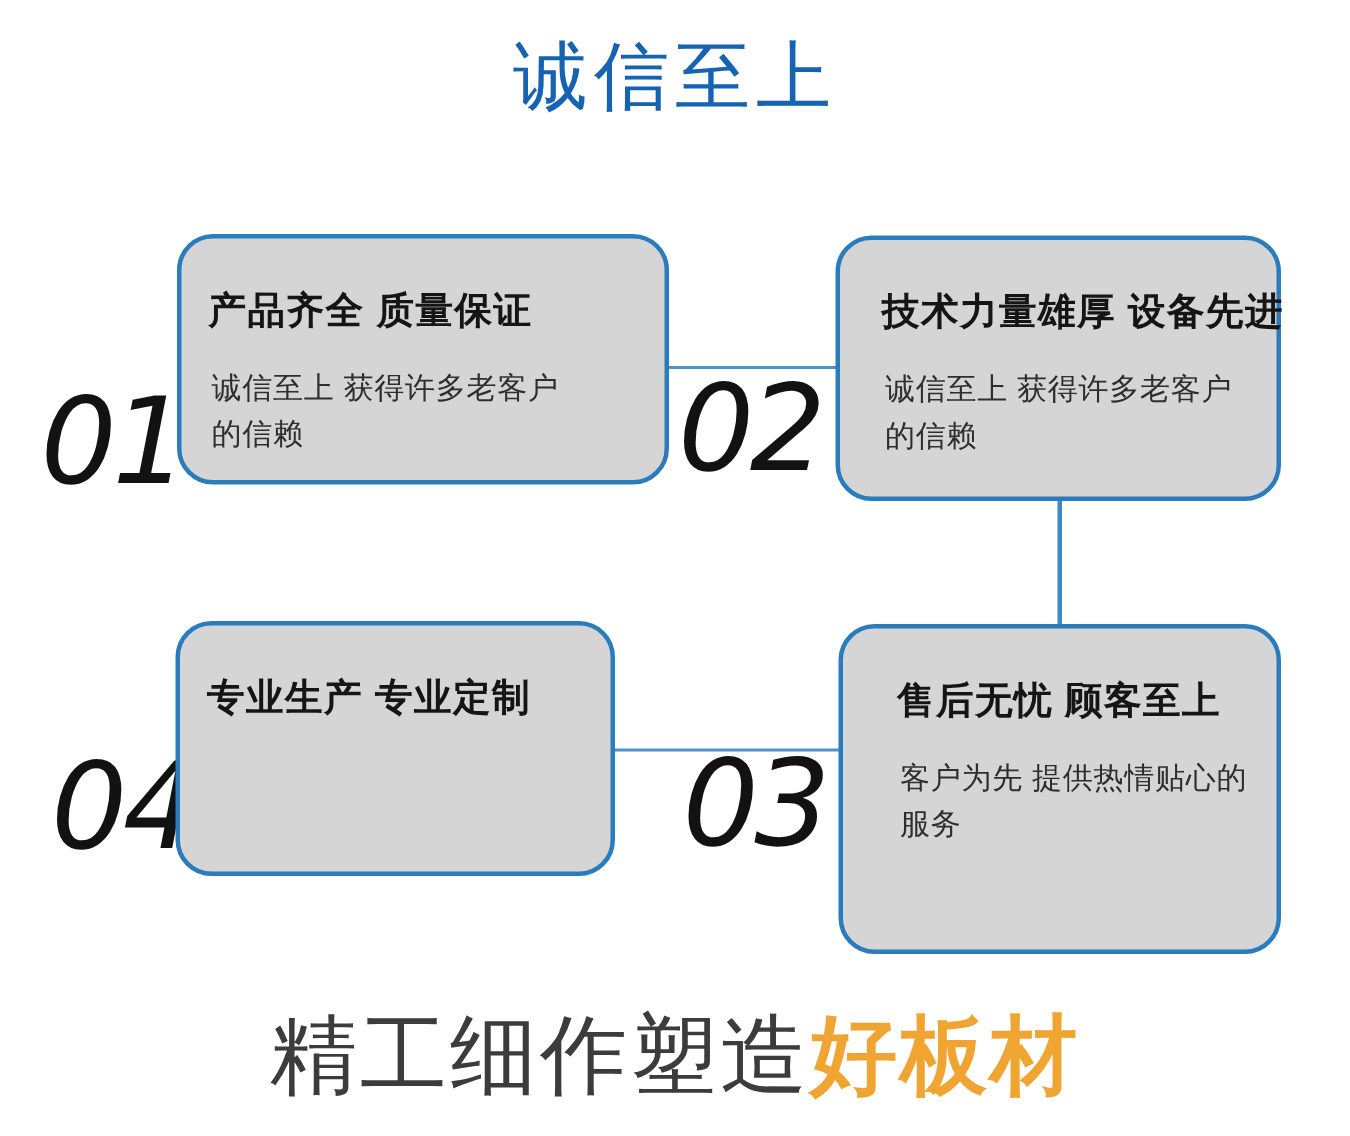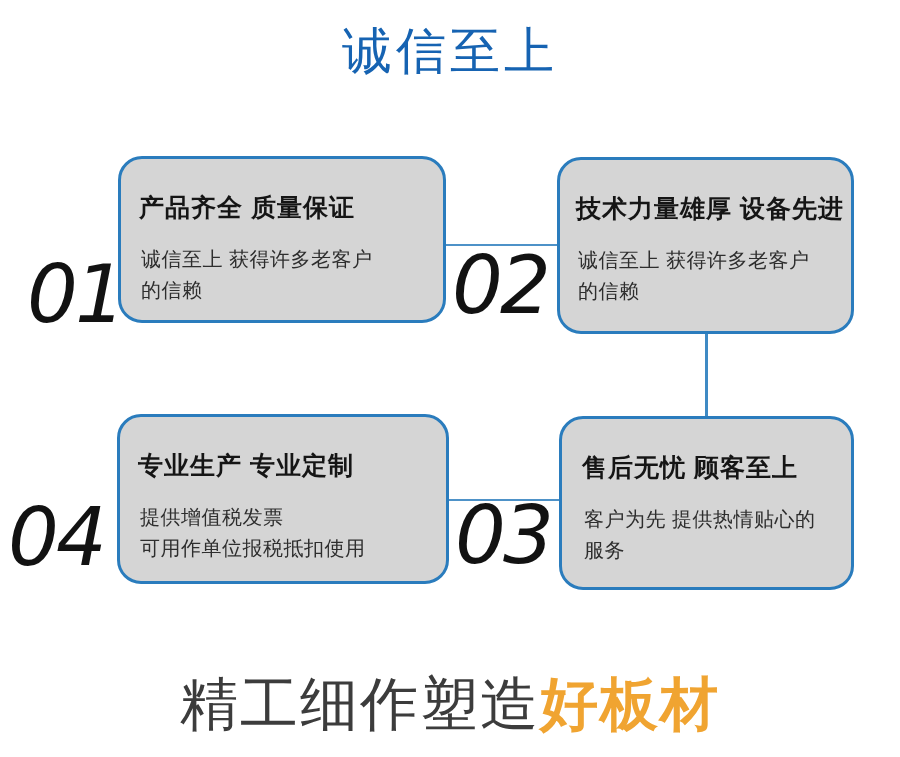--- a/index.html
+++ b/index.html
@@ -51,23 +51,23 @@
   
   .card {
     position: absolute;
     box-sizing: border-box;
     background: #d5d5d5;
     border: 3px solid #2a7cbd;
     border-radius: 24px;
     padding: 33px 16px 0 18px;
   }
   .card.c1 { left: 118px; top: 156px; width: 328px; height: 167px; }
-  .card.c2 { left: 557px; top: 157px; width: 297px; height: 177px; padding-left: 16px; }
-  .card.c4 { left: 117px; top: 414px; width: 332px; height: 170px; }
-  .card.c3 { left: 559px; top: 416px; width: 295px; height: 174px; padding-left: 20px; }
+  .card.c2 { left: 557px; top: 157px; width: 297px; height: 177px; padding-left: 28px; }
+  .card.c4 { left: 117px; top: 414px; width: 293px; height: 170px; }
+  .card.c3 { left: 559px; top: 416px; width: 295px; height: 220px; padding-left: 36px; }
   .card h3 {
     margin: 0;
     font-size: 25px;
     font-weight: 700;
     color: #151515;
     letter-spacing: 1px;
     line-height: 1.2;
     white-space: nowrap;
   }
   .card p {
@@ -86,21 +86,21 @@
     font-family: "DejaVu Sans", "Liberation Sans", sans-serif;
     font-style: italic;
     font-size: 80px;
     font-weight: 400;
     letter-spacing: -3px;
     color: #121212;
     line-height: 1;
   }
   .step-number.n1 { left: 27px;  top: 243px; margin-top: 12px; }
   .step-number.n2 { left: 452px; top: 246px; }
-  .step-number.n4 { left: 8px;  top: 498px; }
+  .step-number.n4 { left: 34px;  top: 498px; }
   .step-number.n3 { left: 455px; top: 496px; }
 
   
   .tagline {
     position: absolute;
     top: 672px;
     left: 0;
     width: 100%;
     text-align: center;
     white-space: nowrap;
@@ -150,21 +150,19 @@
   </section>
 
   <section class="card c3">
     <h3>售后无忧 顾客至上</h3>
     <p>客户为先 提供热情贴心的
 服务</p>
   </section>
 
   <section class="card c4">
     <h3>专业生产 专业定制</h3>
-    <p>提供增值税发票
-可用作单位报税抵扣使用</p>
   </section>
 
   <footer class="tagline">
     <span class="normal">精工细作塑造</span><span class="accent">好板材</span>
   </footer>
 
 </div>
 
 </body></html>

